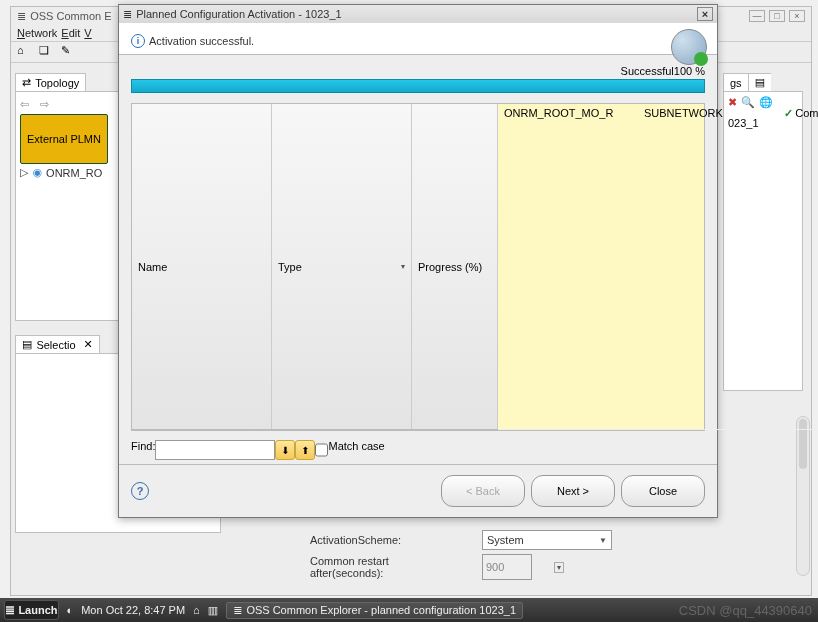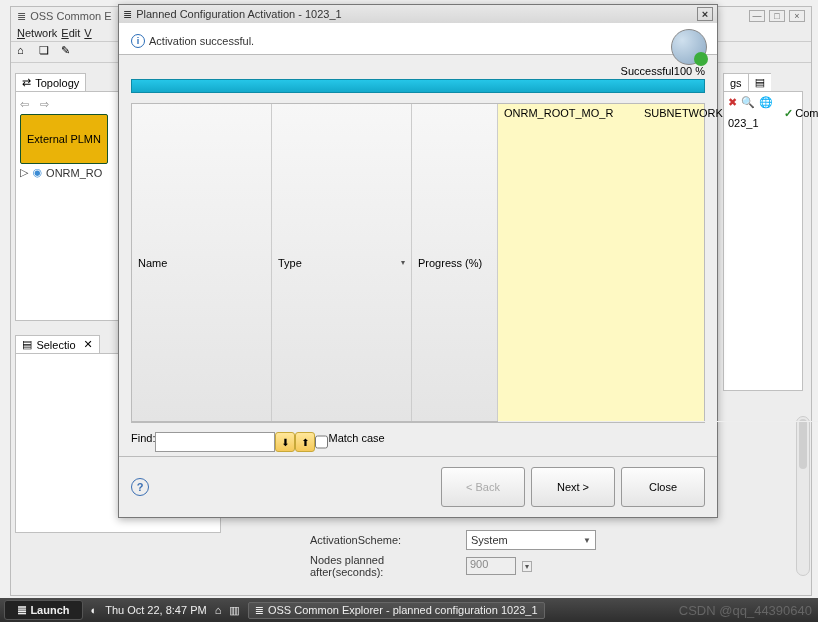--- a/index.html
+++ b/index.html
@@ -27,24 +27,24 @@
 .sel-body { background:#fff; border:1px solid #c0c0c0; height:180px; }
 
 .right-col { position:absolute; right:6px; top:66px; width:82px; }
 .right-tabs { display:flex; gap:0; }
 .right-tabs .panel-tab { border-right:none; }
 .right-body { background:#fff; border:1px solid #c0c0c0; height:300px; width:80px; }
 .right-tools { display:flex; gap:4px; padding:4px; }
 
 
 .form-area { position:absolute; left:310px; top:530px; width:480px; }
-.form-row { display:flex; align-items:center; gap:6px; margin-bottom:4px; color:#333; }
+.form-row { display:flex; align-items:center; gap:22px; margin-bottom:4px; color:#333; }
 .form-row label { width:150px; }
 .select { border:1px solid #999; background:#fff; padding:1px 4px; display:flex; align-items:center; justify-content:space-between; width:130px; height:20px; }
-.num-input { border:1px solid #999; background:#eee; color:#888; width:50px; height:18px; padding:4px 3px; display:flex; align-items:flex-end; }
+.num-input { border:1px solid #999; background:#eee; color:#888; width:50px; height:18px; padding:12px 3px; display:flex; align-items:center; }
 
 
 .modal { position:absolute; left:118px; top:4px; width:600px; height:514px; background:#eeeeee; border:1px solid #777; box-shadow:0 2px 8px rgba(0,0,0,0.3); display:flex; flex-direction:column; }
 .modal-title { height:18px; background:linear-gradient(#e8e8e8,#d8d8d8); display:flex; align-items:center; padding:0 4px; gap:4px; color:#333; }
 .modal-title .spacer { flex:1; }
 .close-x { width:16px; height:14px; border:1px solid #888; display:flex; align-items:center; justify-content:center; font-weight:bold; }
 .modal-head { padding:8px 12px 6px; background:#fff; border-bottom:1px solid #bbb; position:relative; }
 .modal-head h1 { font-size:15px; font-weight:bold; color:#222; }
 .modal-head .sub { color:#333; margin-top:3px; display:flex; align-items:center; gap:4px; }
 .info-ico { width:14px; height:14px; border-radius:50%; border:1px solid #2a6db8; color:#2a6db8; display:flex; align-items:center; justify-content:center; font-size:9px; font-weight:bold; }
@@ -63,26 +63,26 @@
 .c1 { width:140px; } .c2 { width:140px; } .c3 { width:200px; } .c4 { width:86px;text-align:center; }
 .chk { color:#2a8a2a; font-weight:bold; margin-right:2px; }
 
 .find-row { display:flex; margin-top:9px; }
 .find-row input[type=text] { border:1px solid #999; height:20px; width:120px; padding:0 4px; background:#fff; }
 .ico-btn { width:20px; height:20px; border:1px solid #c7a83a; background:linear-gradient(#ffe79a,#f5c95a); border-radius:3px; display:flex; align-items:center; justify-content:center; font-size:10px; }
 
 .modal-foot { border-top:1px solid #bbb; padding:10px 12px; display:flex; align-items:center; }
 .modal-foot .spacer { flex:1; }
 .help-ico { width:18px; height:18px; border:1.5px solid #3b6fb3; border-radius:50%; color:#3b6fb3; display:flex; align-items:center; justify-content:center; font-weight:bold; }
-.dlg-btn { min-width:84px; height:40px; margin-left:6px; border:1px solid #999; background:linear-gradient(#fdfdfd,#e5e5e5); border-radius:3px; display:flex; align-items:center; justify-content:center; }
+.dlg-btn { min-width:84px; height:32px; margin-left:6px; border:1px solid #999; background:linear-gradient(#fdfdfd,#e5e5e5); border-radius:12px; display:flex; align-items:center; justify-content:center; }
 .dlg-btn.disabled { color:#aaa; }
 
 
 .taskbar { position:absolute; left:0; bottom:0; width:818px; height:24px; background:linear-gradient(#4a4a4a,#2e2e2e); display:flex; align-items:center; color:#eee; gap:8px; padding:0 4px; }
-.launch { background:#222; border:1px solid #555; padding:2px 12px; border-radius:3px; font-weight:bold; font-size:12px; }
+.launch { background:#222; border:1px solid #555; padding:2px 0; border-radius:3px; font-weight:bold; font-size:12px; }
 .task-item { background:rgba(255,255,255,0.08); border:1px solid #666; padding:1px 6px; border-radius:2px; display:flex; align-items:center; gap:4px; font-size:10px; }
 .watermark { position:absolute; right:6px; bottom:4px; color:rgba(120,120,120,0.7); font-size:13px; }
 .tri-down { font-size:8px; color:#555; }
 .scroll-v { position:absolute; right:8px; top:416px; width:14px; height:160px; background:#e8e8e8; border:1px solid #ccc; border-radius:7px; }
 .scroll-v::before { content:""; position:absolute; top:2px; left:2px; right:2px; height:50px; background:#cfcfcf; border-radius:6px; }
 </style>
 </head>
 <body>
 
 <div class="bg-window">
@@ -153,21 +153,21 @@
 
 <div class="form-area">
   <div class="form-row">
     <label>ActivationScheme:</label>
     <div class="select">
       <span>System</span>
       <span class="tri-down">▼</span>
     </div>
   </div>
   <div class="form-row">
-    <label>Nodes planned after(seconds):</label>
+    <label>Common restart after(seconds):</label>
     <div class="num-input">
         <span>900</span>
       </div>
     <span class="tri-down" style="border:1px solid #aaa;padding:0 2px">▾</span>
   </div>
 </div>
 
 <div class="scroll-v"></div>
 
 <div class="modal">
@@ -226,21 +226,21 @@
     <div class="spacer"></div>
     <div class="dlg-btn disabled">&lt; Back</div>
     <div class="dlg-btn">Next &gt;</div>
     <div class="dlg-btn">Close</div>
   </div>
 </div>
 
 <div class="taskbar">
   <div class="launch">≣ <span>Launch</span></div>
   <span>◐</span>
-  <span>Thu Oct 22,  8:47 PM</span>
+  <span>Mon Oct 22,  8:47 PM</span>
   <span>⌂</span>
   <span>▥</span>
   <div class="task-item">
     <span>≣</span>
     <span>OSS Common Explorer - planned configuration 1023_1</span>
   </div>
 </div>
 
 <div class="watermark">CSDN @qq_44390640</div>
 

